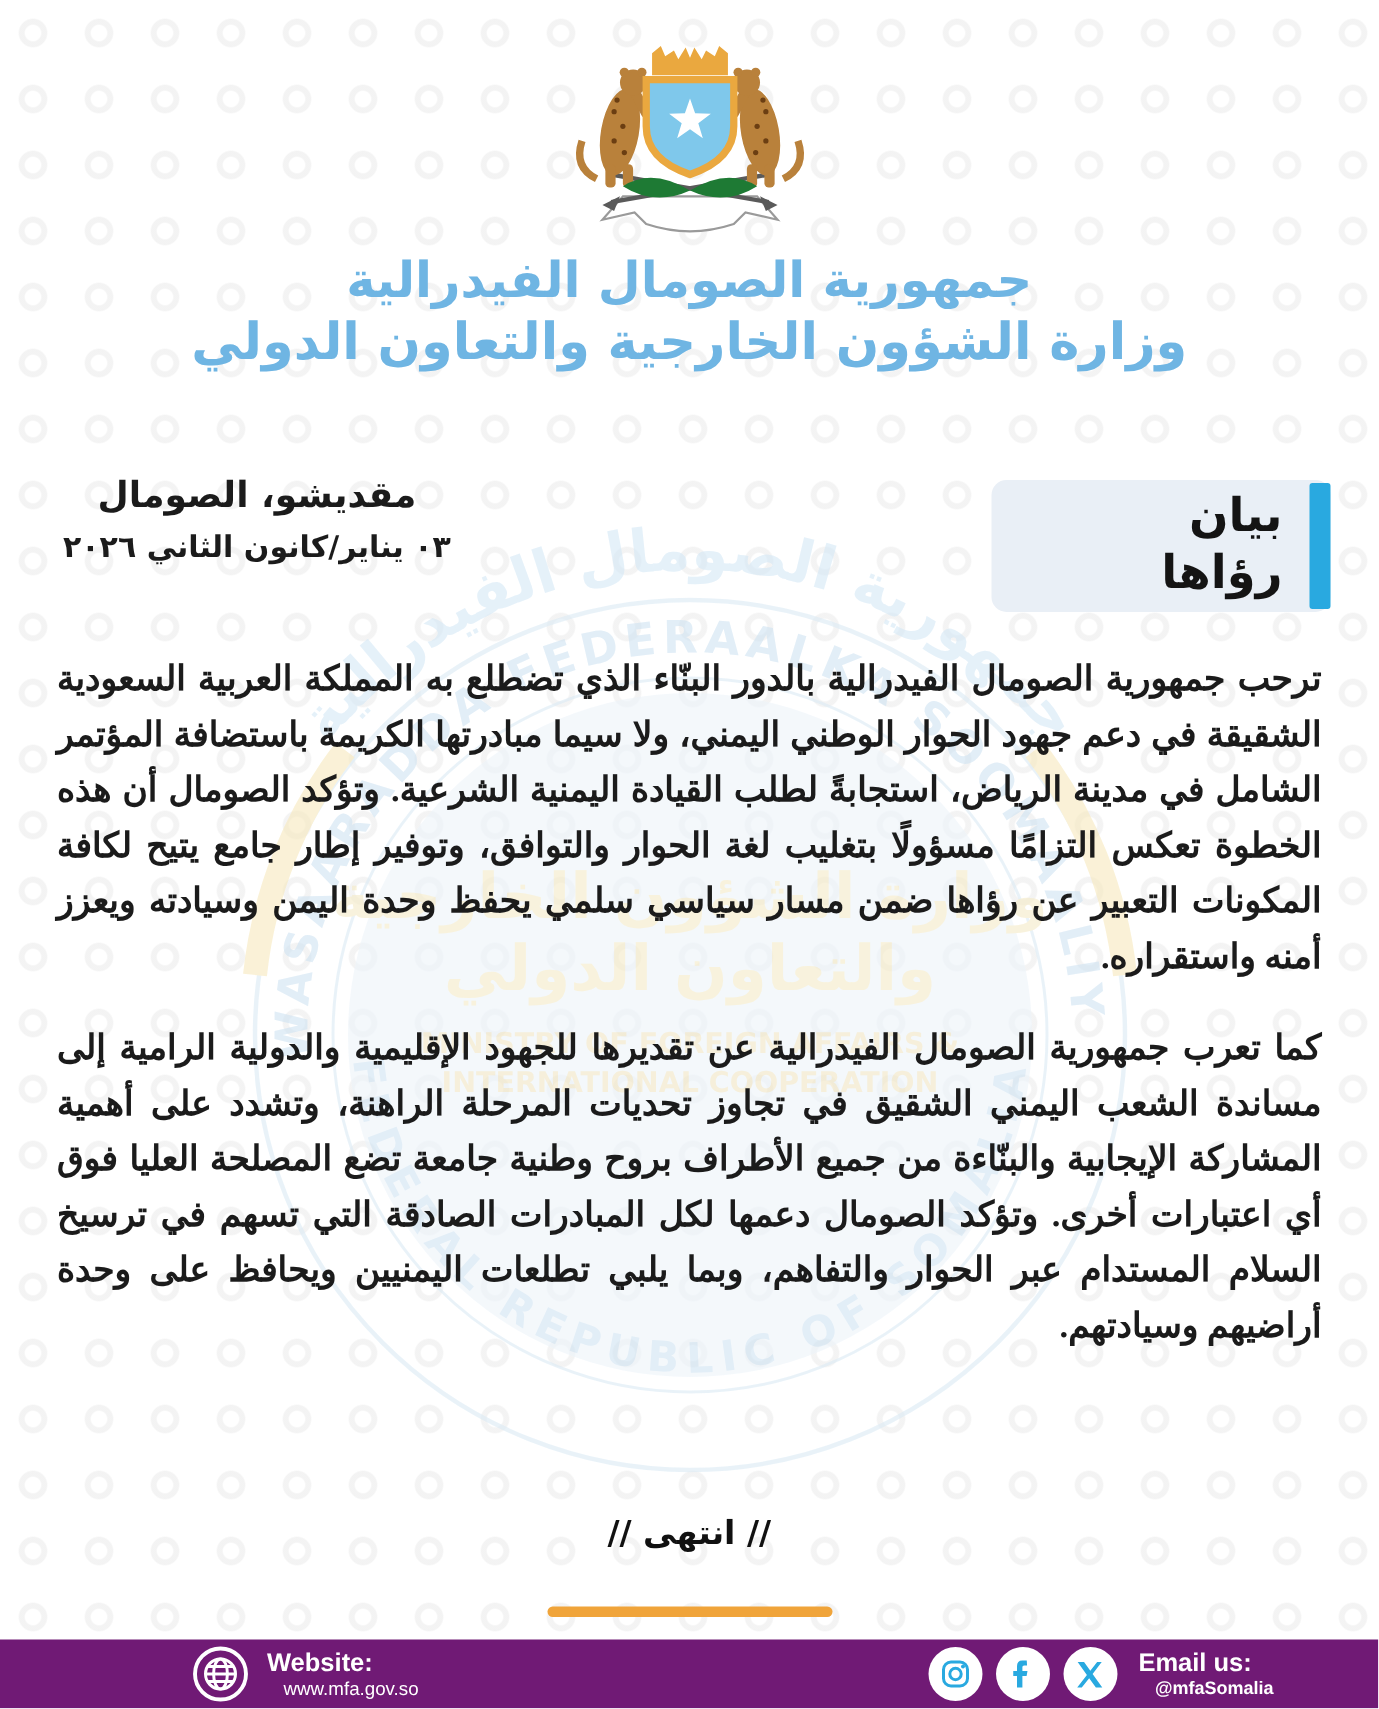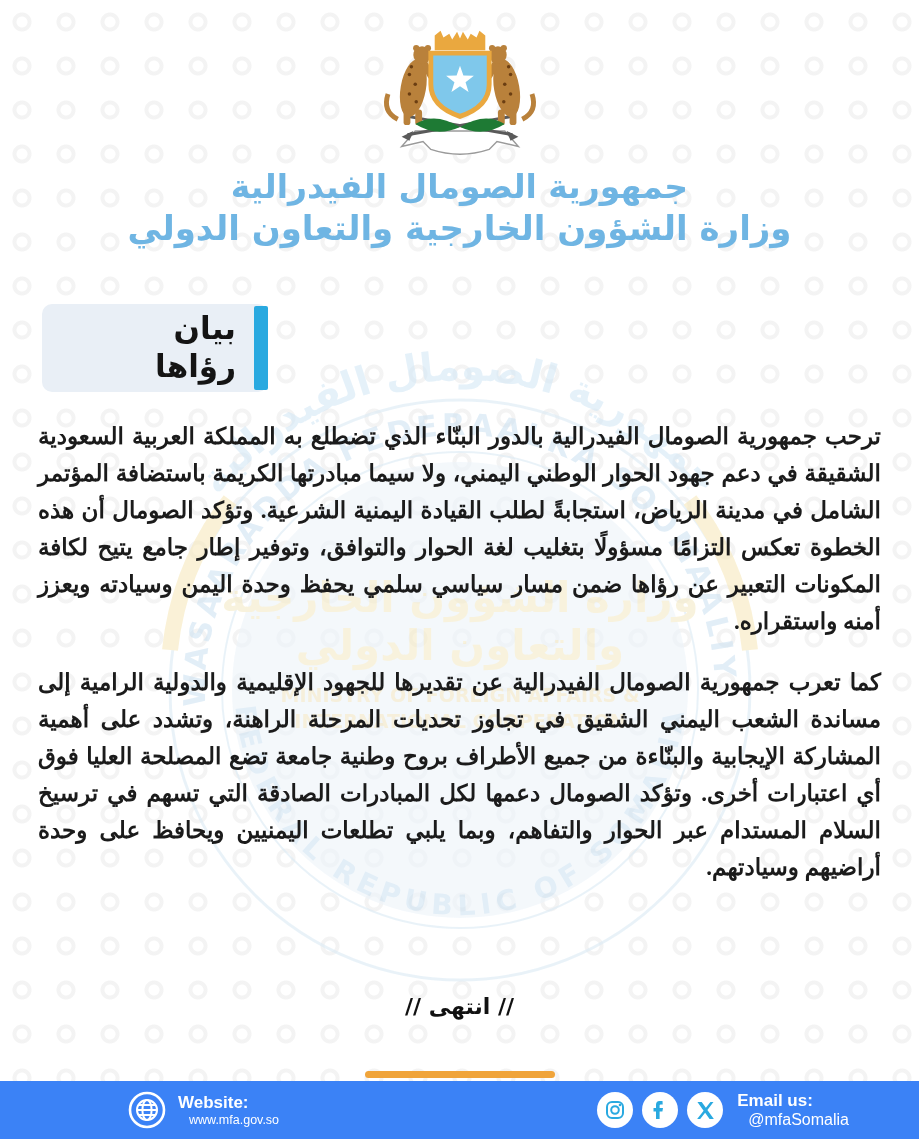--- a/index.html
+++ b/index.html
@@ -29,21 +29,21 @@
   .banner-row {
     display:flex; justify-content:space-between; align-items:flex-start;
     margin:54px 32px 0 42px;
   }
   .meta-block { direction:rtl; text-align:center; margin-top:12px; color:#1b1b1b; }
   .meta-location { font-size:24px; font-weight:700; }
   .meta-date { font-size:20px; font-weight:700; margin-top:8px; }
 
   .press-banner {
     position:relative; width:226px; height:88px; background:#e9eff6;
-    border-radius:10px; direction:rtl;
+    border-radius:10px; direction:rtl;margin-top:16px;
   }
   .press-banner .bar {
     position:absolute; left:auto; right:0; top:2px; bottom:2px; width:14px;
     background:#29a9e0; border-radius:2px;
   }
   .press-banner .banner-text {
     position:absolute; right:32px; top:6px; text-align:right;
     font-size:31px; font-weight:700; color:#141414; line-height:1.22;
   }
 
@@ -57,30 +57,30 @@
   .end-marker {
     direction:rtl; text-align:center; margin-top:108px;
     font-size:22px; font-weight:700; color:#111;
   }
 
   .orange-bar {
     position:absolute; left:50%; transform:translateX(-50%);
     bottom:61px; width:190px; height:7px; background:#f0a43a; border-radius:4px; z-index:2;
   }
   .footer {
-    position:absolute; left:0; right:0; bottom:0; height:58px; background:#3b82f6; z-index:2;
+    position:absolute; left:0; right:0; bottom:0; height:46px; background:#701a75; z-index:2;
     display:flex; align-items:center; justify-content:space-between;
     padding:0 70px 0 128px; box-sizing:border-box; color:#fff;
     font-family:"Liberation Sans", sans-serif;
   }
   .footer-group { display:flex; align-items:center; gap:12px; }
   .footer-texts { display:flex; flex-direction:column; line-height:1.15; }
   .footer-label { font-size:17px; font-weight:700; }
   .footer-value { font-size:12.5px;margin-left:11px; }
-  .follow-value { font-size:16px; }
+  .follow-value { font-size:12px;font-weight:bold; }
   .social-icons { display:flex; gap:9px; margin-right:2px; }
   .circle-icon {
     width:36px; height:36px; border-radius:50%; background:#ffffff;
     display:flex; align-items:center; justify-content:center;
   }
 </style>
 </head>
 <body>
 
 <div class="page">
@@ -164,20 +164,24 @@
         <path d="M80,30 h60 v32 q0,23 -30,33 q-30,-10 -30,-33 z" fill="#7fc8eb" stroke="#eaa83f" stroke-width="5"></path>
         <polygon points="110,43 113.5,53.1 124.3,53.4 115.7,59.9 118.8,70.1 110,64 101.2,70.1 104.3,59.9 95.7,53.4 106.5,53.1" fill="#ffffff"></polygon>
       </svg>
       <div class="ministry-title">
         <div class="line1">جمهورية الصومال الفيدرالية</div>
         <div class="line2">وزارة الشؤون الخارجية والتعاون الدولي</div>
       </div>
     </div>
 
     <div class="banner-row">
+      <div class="meta-block">
+        <div class="meta-location">مقديشو، الصومال</div>
+        <div class="meta-date">٠٣ يناير/كانون الثاني ٢٠٢٦</div>
+      </div>
       <div class="press-banner">
         <div class="bar"></div>
         <div class="banner-text">
           <div>بيان</div>
           <div>رؤاها</div>
         </div>
       </div>
     </div>
 
     <p class="body-text">ترحب جمهورية الصومال الفيدرالية بالدور البنّاء الذي تضطلع به المملكة العربية السعودية الشقيقة في دعم جهود الحوار الوطني اليمني، ولا سيما مبادرتها الكريمة باستضافة المؤتمر الشامل في مدينة الرياض، استجابةً لطلب القيادة اليمنية الشرعية. وتؤكد الصومال أن هذه الخطوة تعكس التزامًا مسؤولًا بتغليب لغة الحوار والتوافق، وتوفير إطار جامع يتيح لكافة المكونات التعبير عن رؤاها ضمن مسار سياسي سلمي يحفظ وحدة اليمن وسيادته ويعزز أمنه واستقراره.</p>

